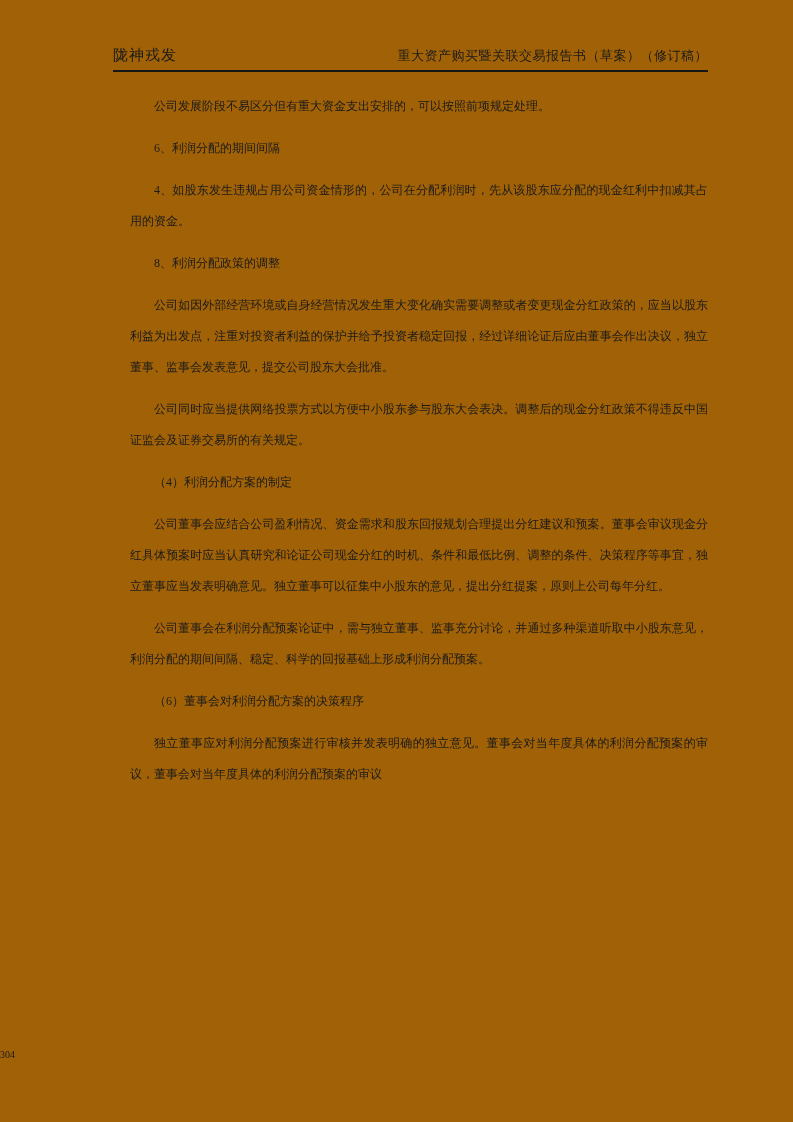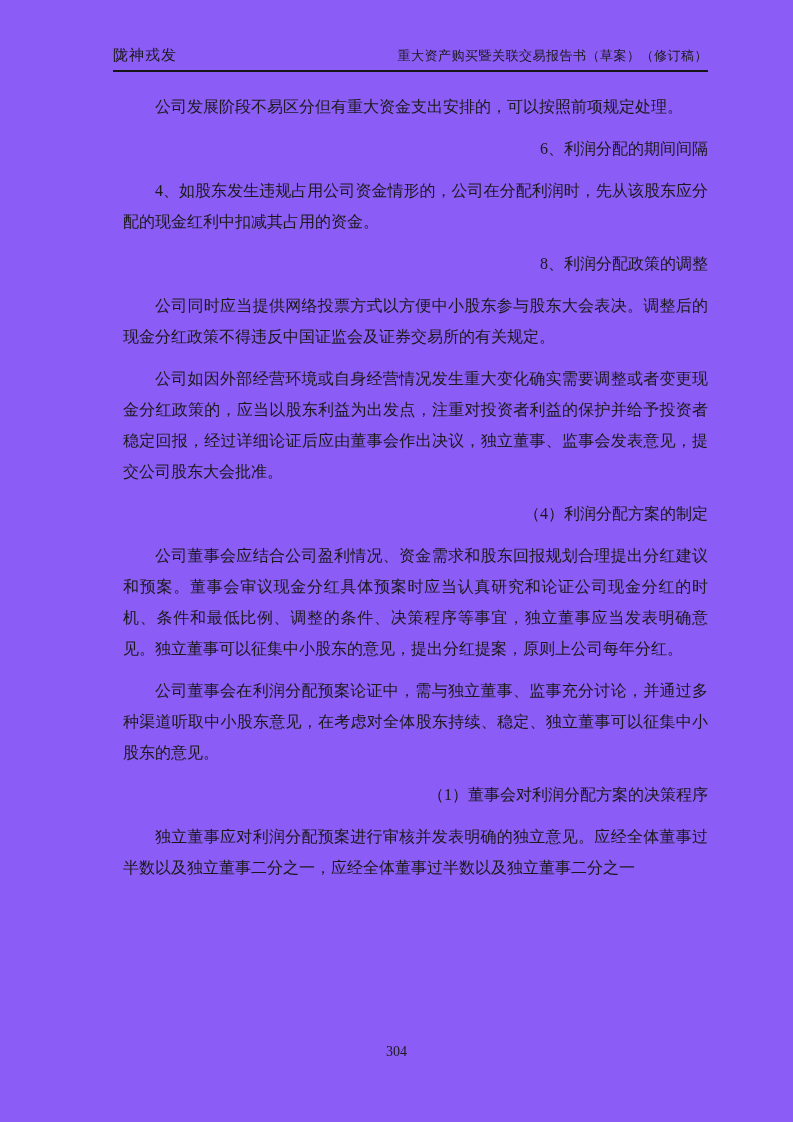--- a/index.html
+++ b/index.html
@@ -5,21 +5,21 @@
   html, body {
     margin: 0;
     padding: 0;
     background: #ffffff;
   }
   .page {
     position: relative;
     width: 793px;
     height: 1122px;
     margin: 0 auto;
-    background: #8b5cf6;
+    background: #a16207;
     color: #1a1a1a;
     font-family: "Liberation Serif", "DejaVu Serif", serif;
     box-sizing: border-box;
     overflow: hidden;
   }
   .header {
     display: flex;
     justify-content: space-between;
     align-items: baseline;
     margin: 0 85px 0 113px;
@@ -33,58 +33,58 @@
   }
   .header-right {
     font-size: 13px;
     letter-spacing: 0.5px;
   }
   .doc-body {
     margin: 0 85px 0 113px;
     padding-top: 19px;
   }
   .para {
-    font-size: 16px;
+    font-size: 12px;
     line-height: 31px;
-    margin: 0 0 11px 10px;
+    margin: 0 0 11px 17px;
     text-indent: 2em;
     text-align: justify;
   }
   .para.heading {
-    text-align: right;
+    text-align: left;
   }
   .footer {
     position: absolute;
     left: 0;
     right: 0;
     bottom: 62px;
-    text-align: center;
-    font-size: 14px;
+    text-align: left;
+    font-size: 10px;
     color: #1a1a1a;
   }
 </style>
 </head>
 <body>
 
 <div class="page">
   <div class="header">
     <span class="header-left">陇神戎发</span>
     <span class="header-right">重大资产购买暨关联交易报告书（草案）（修订稿）</span>
   </div>
 
   <div class="doc-body" id="doc-body">
       <p class="para body">公司发展阶段不易区分但有重大资金支出安排的，可以按照前项规定处理。</p>
       <p class="para heading">6、利润分配的期间间隔</p>
       <p class="para body">4、如股东发生违规占用公司资金情形的，公司在分配利润时，先从该股东应分配的现金红利中扣减其占用的资金。</p>
       <p class="para heading">8、利润分配政策的调整</p>
+      <p class="para body">公司如因外部经营环境或自身经营情况发生重大变化确实需要调整或者变更现金分红政策的，应当以股东利益为出发点，注重对投资者利益的保护并给予投资者稳定回报，经过详细论证后应由董事会作出决议，独立董事、监事会发表意见，提交公司股东大会批准。</p>
       <p class="para body">公司同时应当提供网络投票方式以方便中小股东参与股东大会表决。调整后的现金分红政策不得违反中国证监会及证券交易所的有关规定。</p>
-      <p class="para body">公司如因外部经营环境或自身经营情况发生重大变化确实需要调整或者变更现金分红政策的，应当以股东利益为出发点，注重对投资者利益的保护并给予投资者稳定回报，经过详细论证后应由董事会作出决议，独立董事、监事会发表意见，提交公司股东大会批准。</p>
       <p class="para heading">（4）利润分配方案的制定</p>
       <p class="para body">公司董事会应结合公司盈利情况、资金需求和股东回报规划合理提出分红建议和预案。董事会审议现金分红具体预案时应当认真研究和论证公司现金分红的时机、条件和最低比例、调整的条件、决策程序等事宜，独立董事应当发表明确意见。独立董事可以征集中小股东的意见，提出分红提案，原则上公司每年分红。</p>
-      <p class="para body">公司董事会在利润分配预案论证中，需与独立董事、监事充分讨论，并通过多种渠道听取中小股东意见，在考虑对全体股东持续、稳定、独立董事可以征集中小股东的意见。</p>
-      <p class="para heading">（1）董事会对利润分配方案的决策程序</p>
-      <p class="para body">独立董事应对利润分配预案进行审核并发表明确的独立意见。应经全体董事过半数以及独立董事二分之一，应经全体董事过半数以及独立董事二分之一</p>
+      <p class="para body">公司董事会在利润分配预案论证中，需与独立董事、监事充分讨论，并通过多种渠道听取中小股东意见，利润分配的期间间隔、稳定、科学的回报基础上形成利润分配预案。</p>
+      <p class="para heading">（6）董事会对利润分配方案的决策程序</p>
+      <p class="para body">独立董事应对利润分配预案进行审核并发表明确的独立意见。董事会对当年度具体的利润分配预案的审议，董事会对当年度具体的利润分配预案的审议</p>
     </div>
 
   <div class="footer">
     <span>304</span>
   </div>
 </div>
 
 </body></html>

